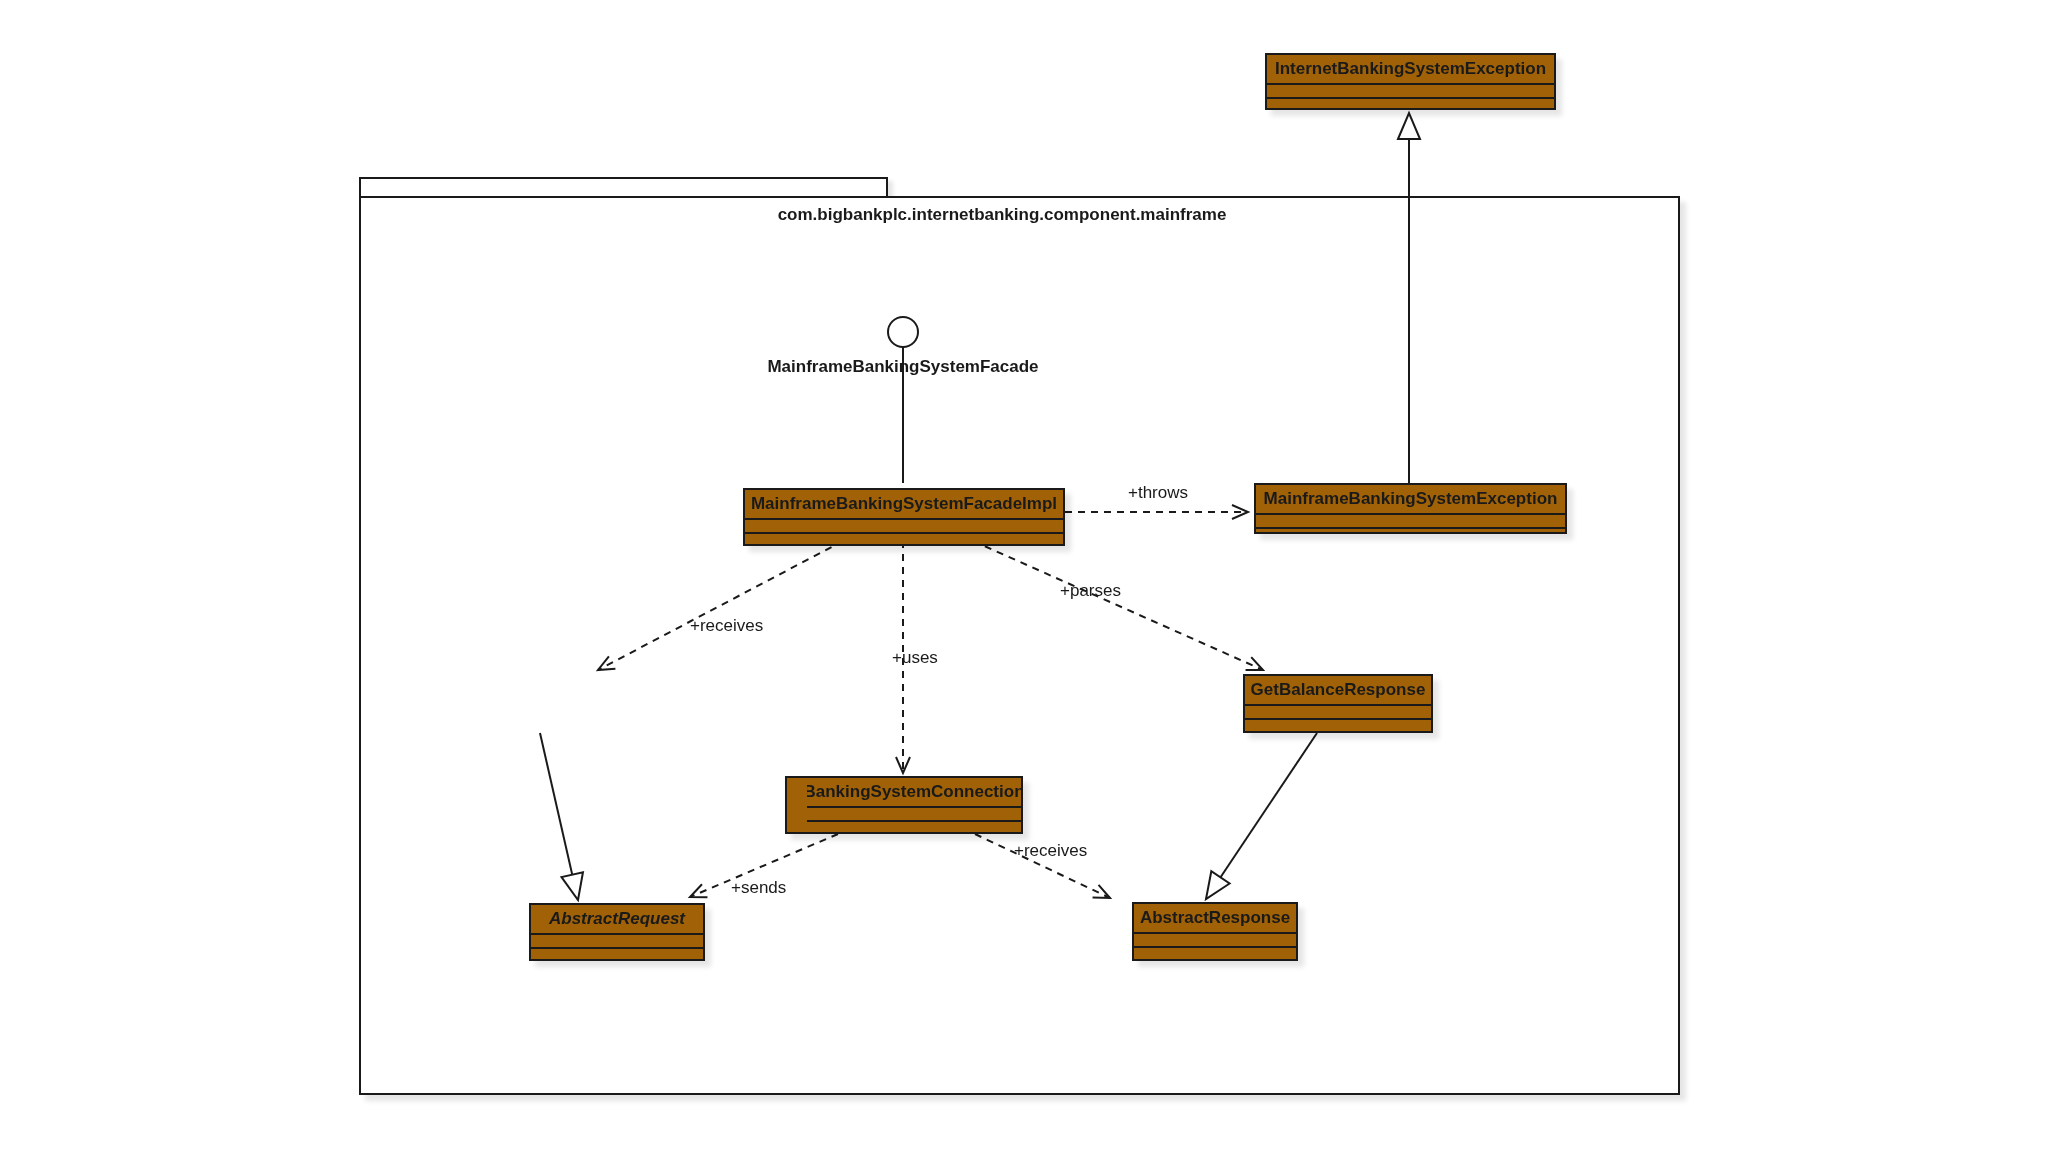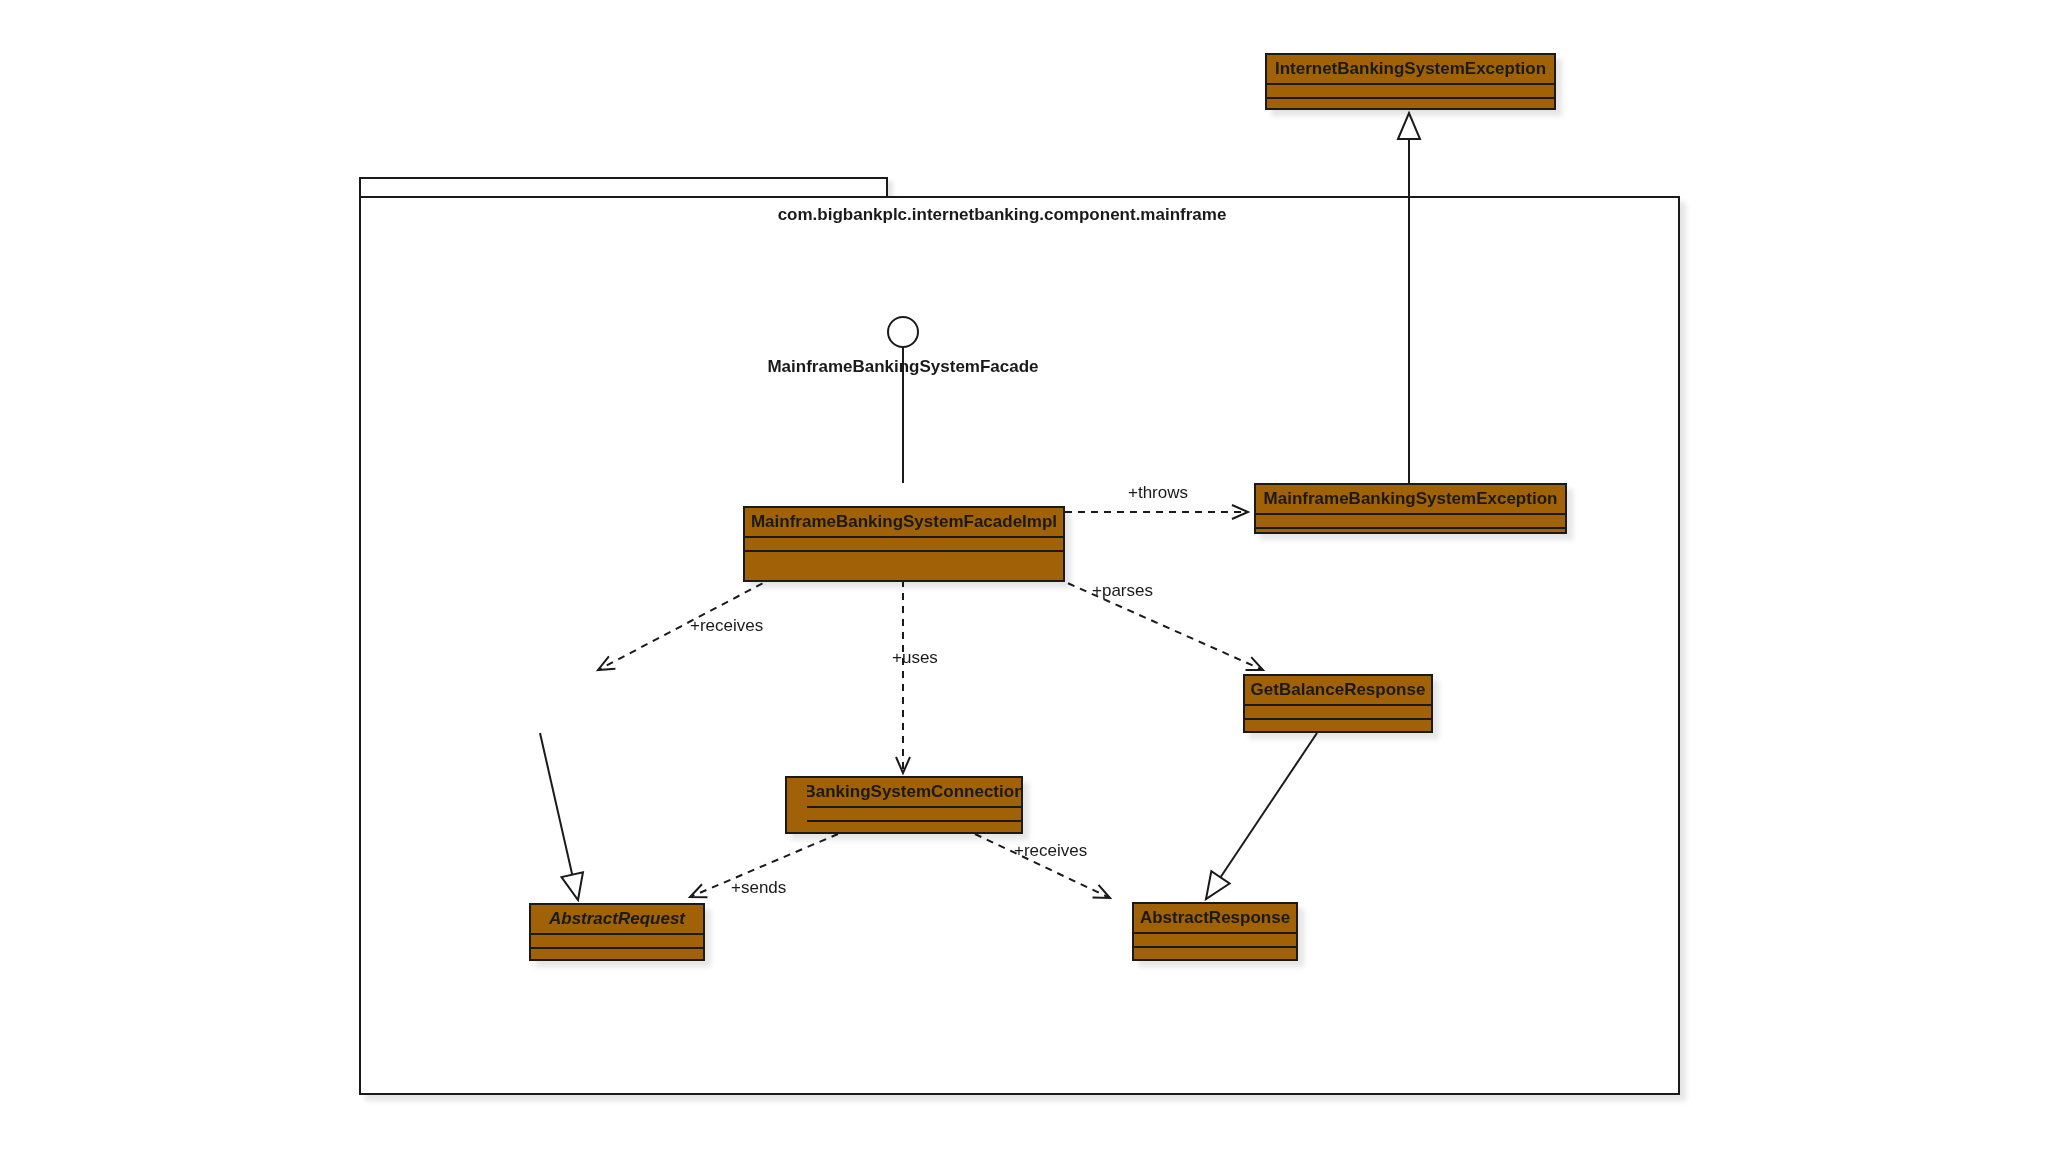--- a/index.html
+++ b/index.html
@@ -83,21 +83,21 @@
   <div class="pkg-label">com.bigbankplc.internetbanking.component.mainframe</div>
 
   <div class="iface-label">MainframeBankingSystemFacade</div>
 
   <div class="cls" style="left:1265px;top:53px;width:291px;height:57px;">
     <div class="title">InternetBankingSystemException</div>
     <div class="comp1"></div>
     <div class="comp2"></div>
   </div>
 
-  <div class="cls" style="left:743px;top:506px;width:322px;height:76px;">
+  <div class="cls" style="left:743px;top:488px;width:322px;height:58px;">
     <div class="title">MainframeBankingSystemFacadeImpl</div>
     <div class="comp1"></div>
     <div class="comp2"></div>
   </div>
 
   <div class="cls" style="left:1254px;top:483px;width:313px;height:51px;">
     <div class="title">MainframeBankingSystemException</div>
     <div class="comp1"></div>
     <div class="comp2"></div>
   </div>
@@ -123,17 +123,17 @@
 
   <div class="cls" style="left:1132px;top:902px;width:166px;height:59px;">
     <div class="title">AbstractResponse</div>
     <div class="comp1"></div>
     <div class="comp2"></div>
   </div>
 
   <div class="rel-label" style="left:1128px;top:483px;">+throws</div>
   <div class="rel-label" style="left:690px;top:616px;">+receives</div>
   <div class="rel-label" style="left:892px;top:648px;text-align:right;">+uses</div>
-  <div class="rel-label" style="left:1092px;top:581px;">+parses</div>
+  <div class="rel-label" style="left:1060px;top:581px;">+parses</div>
   <div class="rel-label" style="left:731px;top:878px;">+sends</div>
   <div class="rel-label" style="left:1014px;top:841px;">+receives</div>
 
 </div>
 
 </body></html>

